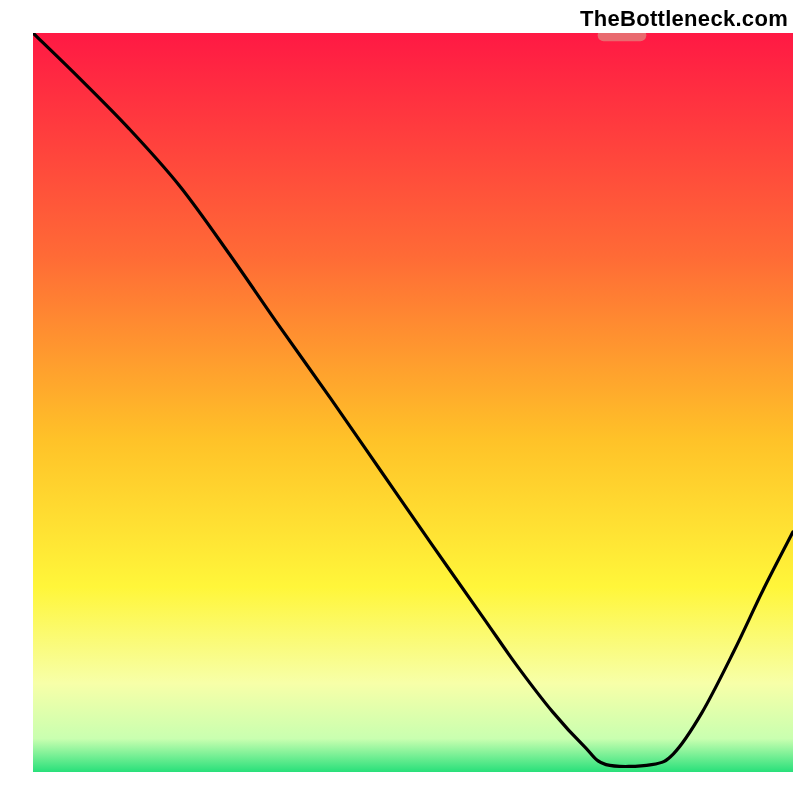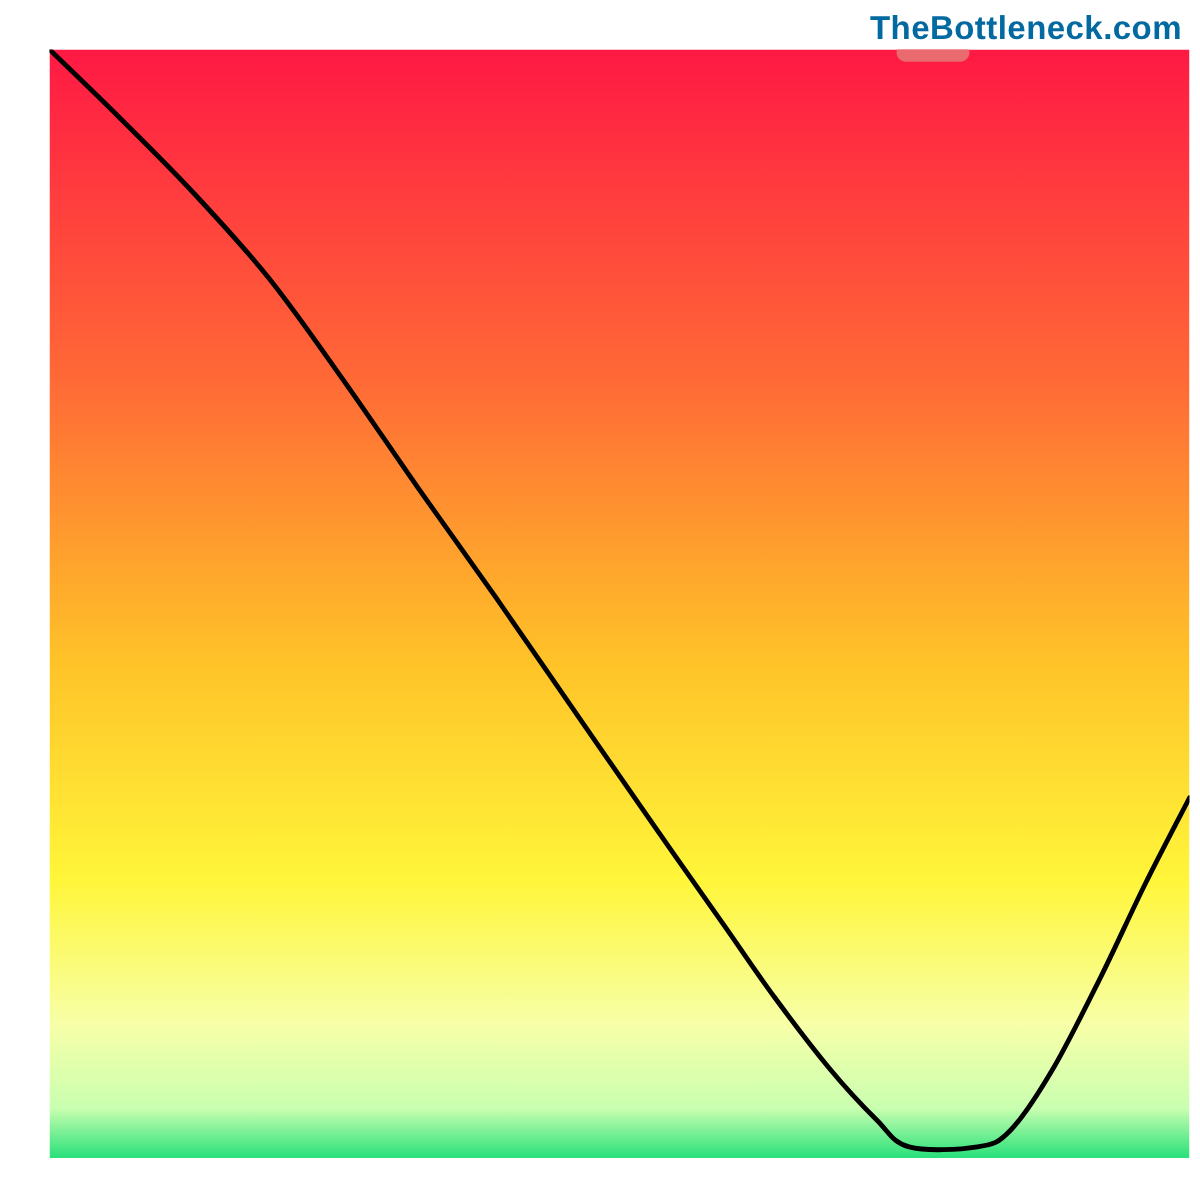--- a/index.html
+++ b/index.html
@@ -14,21 +14,21 @@
     position: relative;
     width: 800px;
     height: 800px;
   }
   .watermark {
     position: absolute;
     top: 6px;
     right: 12px;
     font-size: 22px;
     font-weight: 600;
-    color: #0369a1;
+    color: #000000;
     letter-spacing: 0.3px;
     z-index: 20;
   }
   svg.chart {
     position: absolute;
     left: 0;
     top: 0;
     width: 800px;
     height: 800px;
     display: block;

